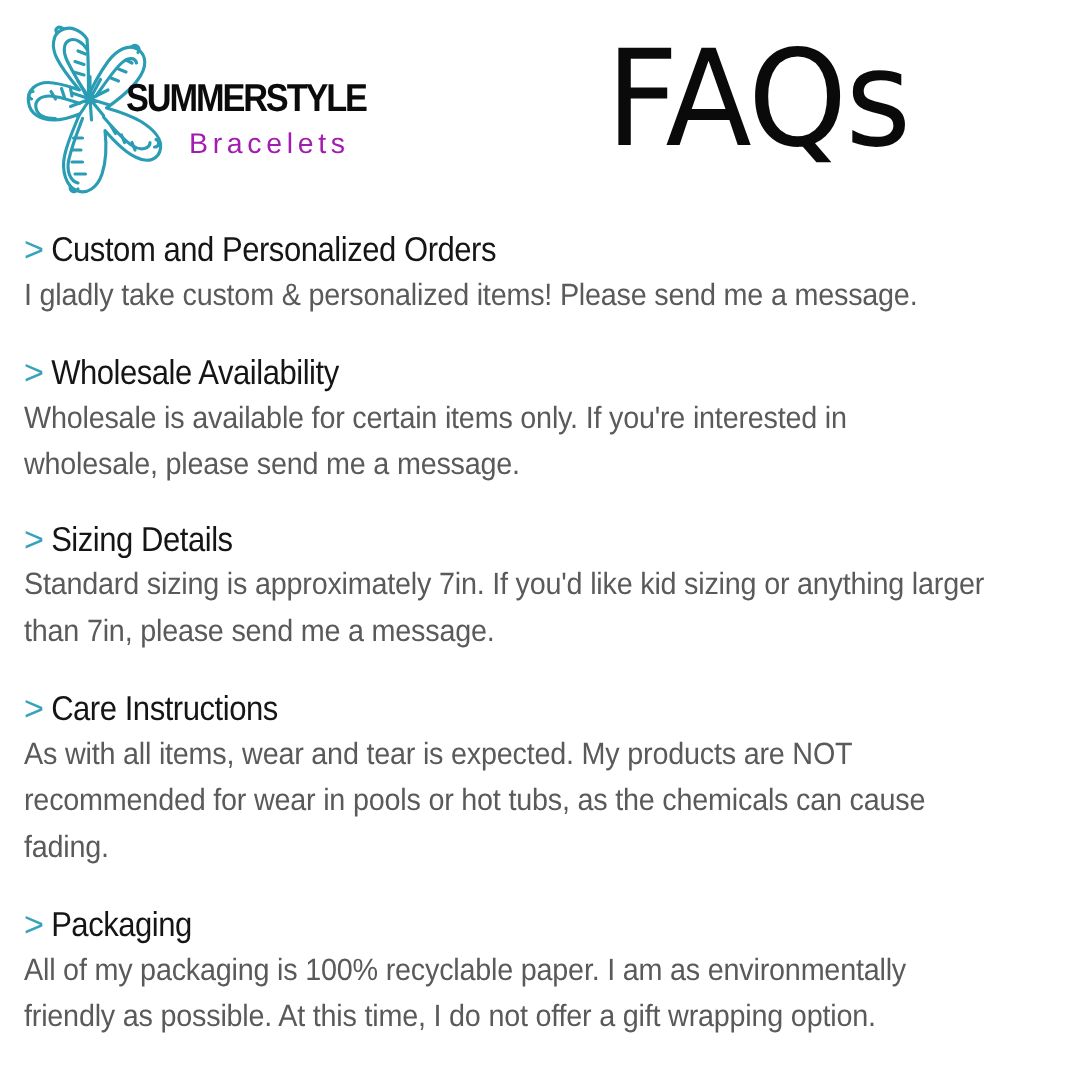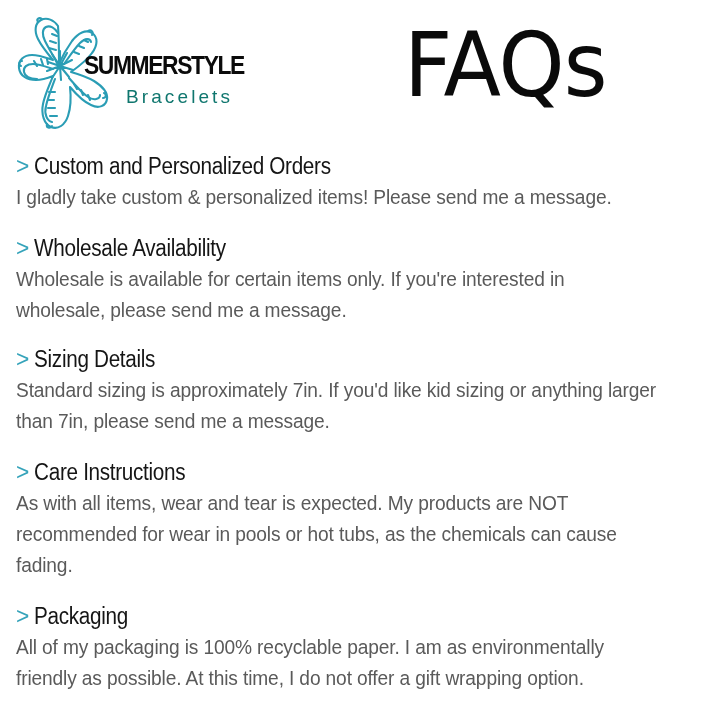--- a/index.html
+++ b/index.html
@@ -72,21 +72,21 @@
 
   #wordmark-secondary {
     display: block;
     margin-top: 4px;
     margin-left: 42px;
     font-family: "Liberation Sans", sans-serif;
     font-weight: 400;
     font-size: 19px;
     line-height: 22px;
     letter-spacing: 3.1px;
-    color: #0f766e;
+    color: #a21caf;
     white-space: nowrap;
   }
 
   #faq-title {
     position: absolute;
     left: 404px;
     top: 17px;
     font-family: "DejaVu Sans", sans-serif;
     font-weight: 400;
     font-size: 84px;

